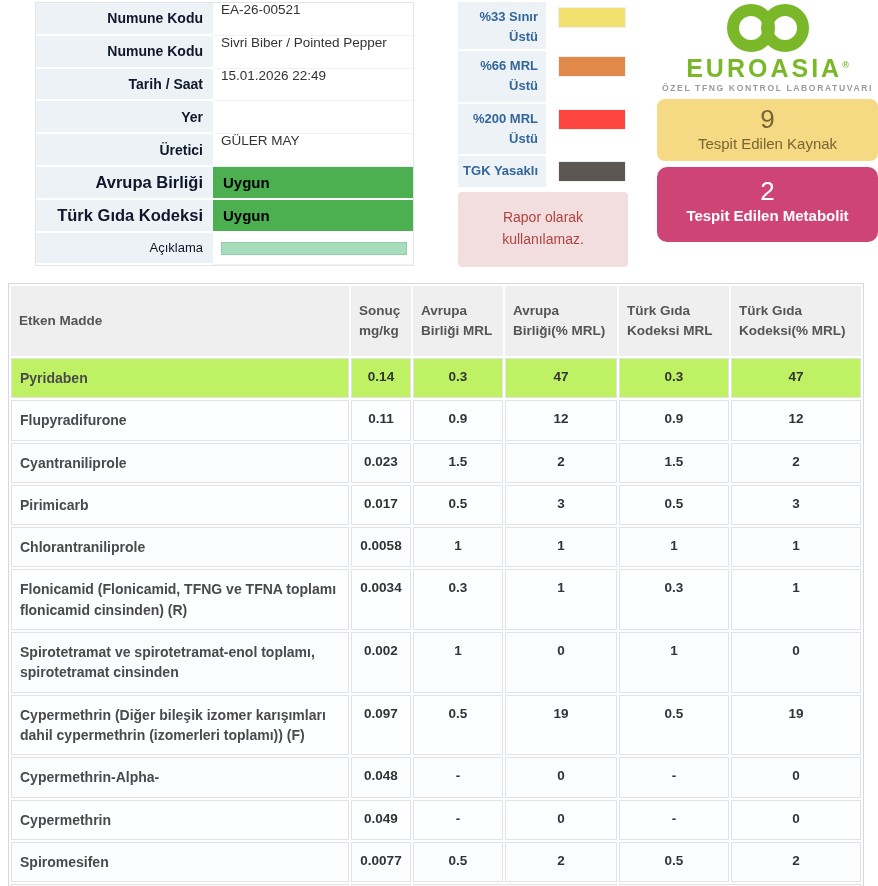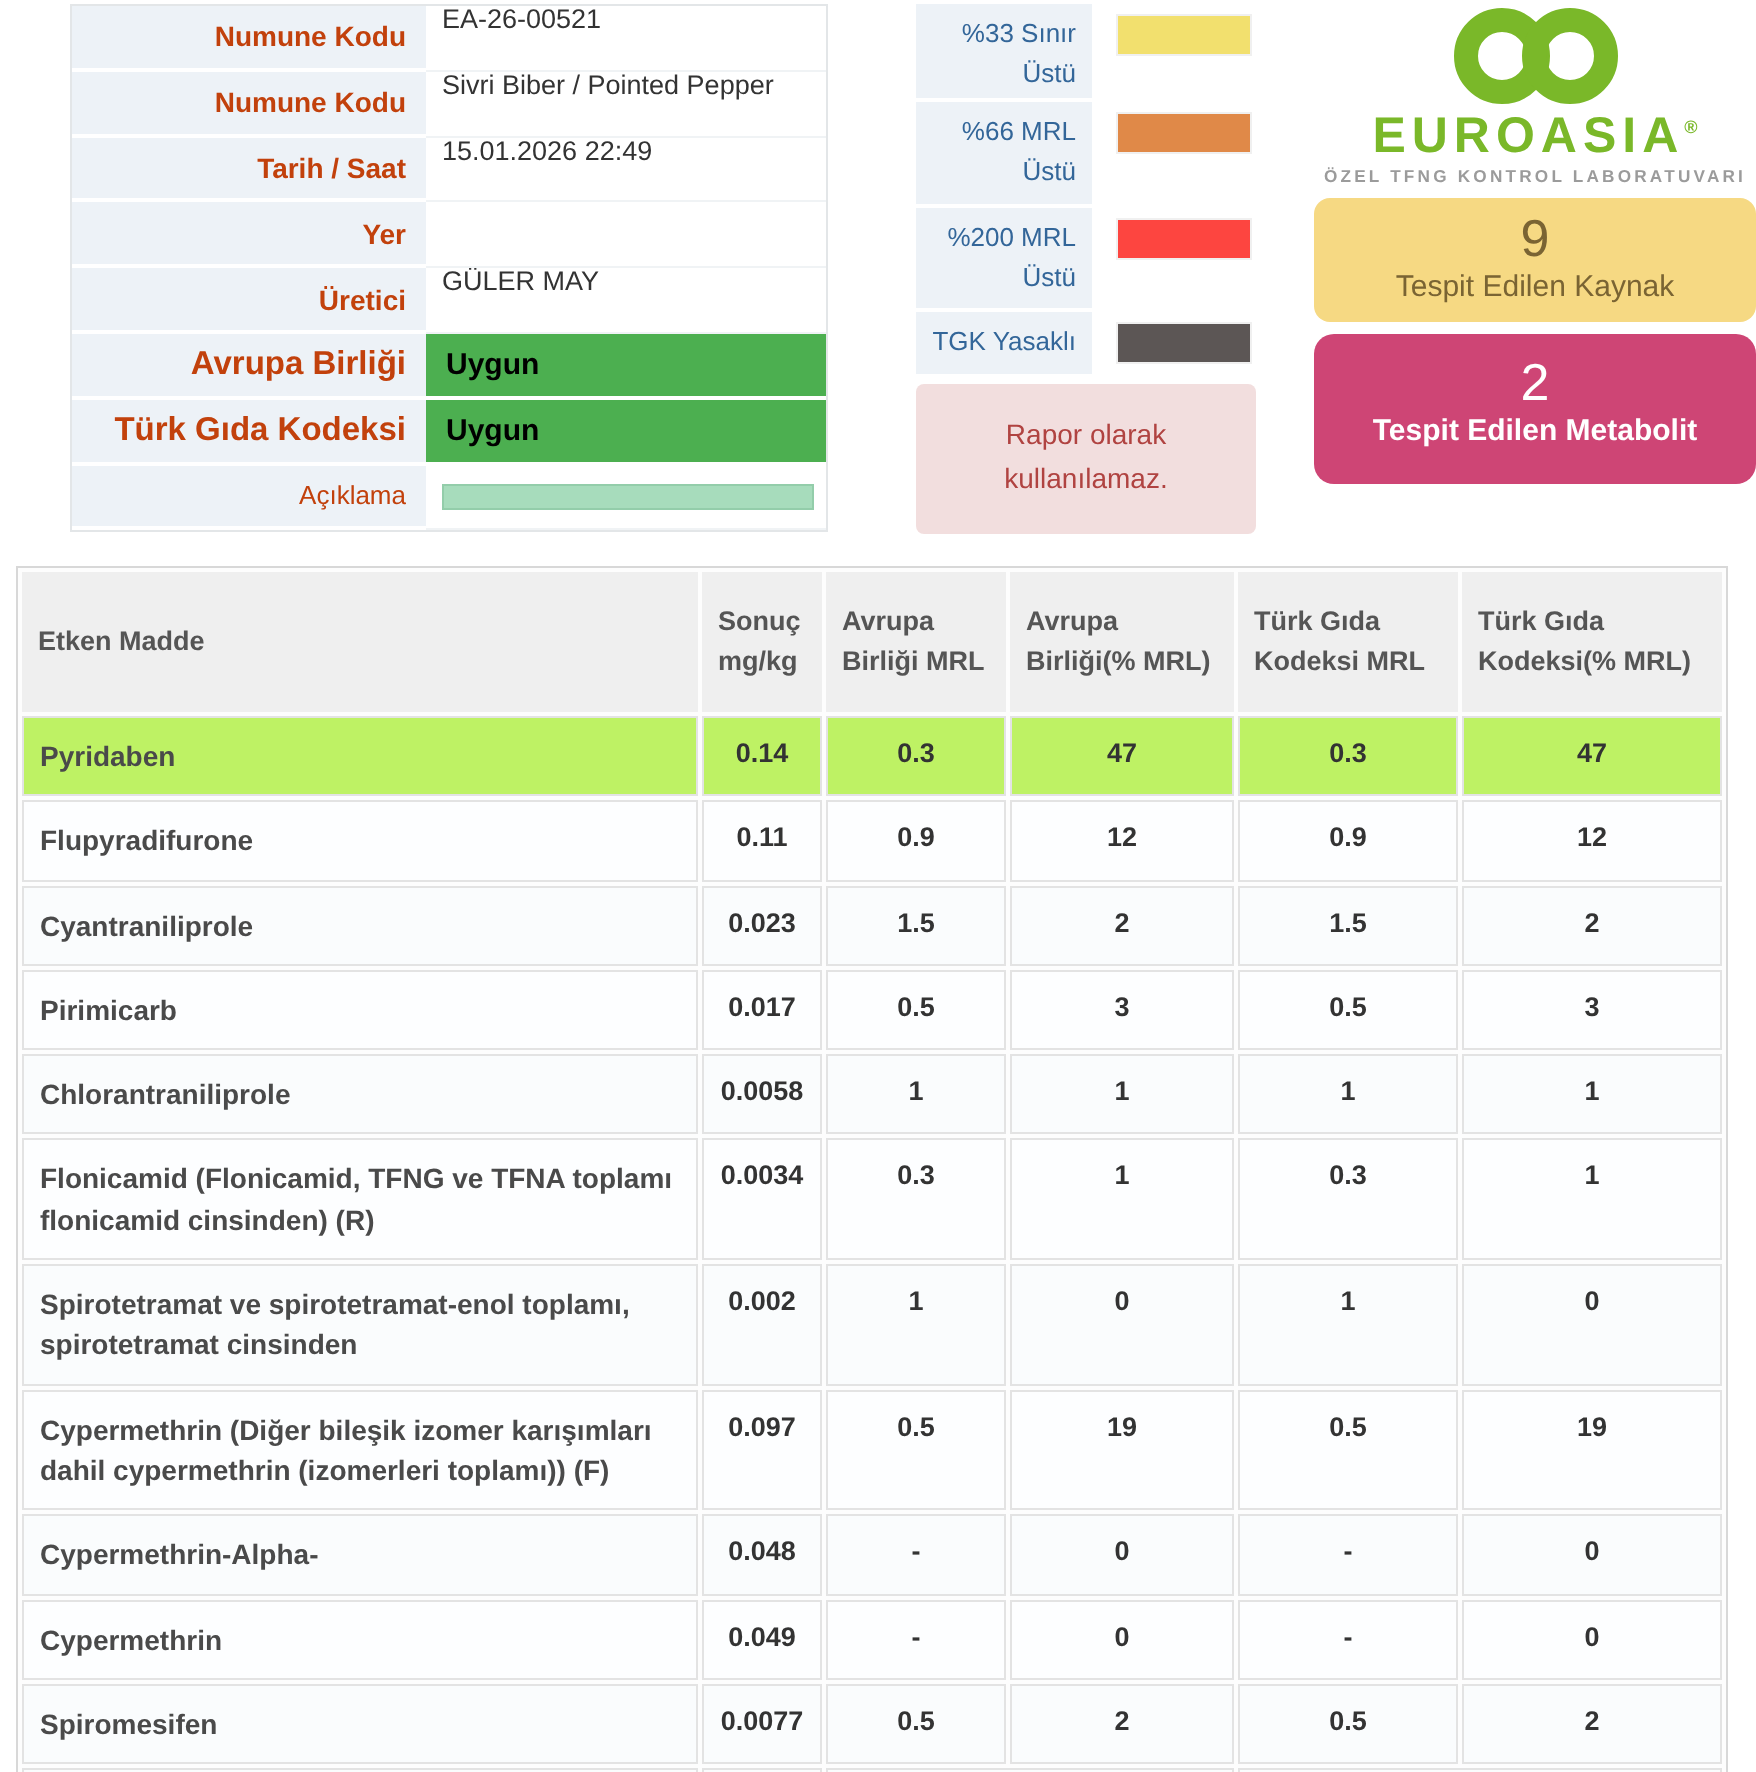--- a/index.html
+++ b/index.html
@@ -10,42 +10,42 @@
     color: #333; overflow: hidden;
   }
 
   
   .info-table {
     position: absolute; left: 35px; top: 2px; width: 379px;
     border: 1px solid #e3e6e8; background: #fff;
   }
   .form-row { display: flex; height: 32.8px; }
   .form-label {
-    flex: 0 0 177px; background: #edf2f7; color: #c2410c;
+    flex: 0 0 177px; background: #edf2f7; color: #0f172a;
     display: flex; align-items: center; justify-content: flex-end;
     padding-right: 10px; font-weight: bold; font-size: 14px;
     border-bottom: 2px solid #ffffff; white-space: nowrap;
   }
   .form-row.type-status .form-label { font-size: 16.5px; }
   .form-row.type-bar .form-label { font-size: 13px; font-weight: normal; }
   .form-value {
     flex: 1 1 auto; background: #ffffff; display: flex; align-items: center;
     padding-left: 8px; font-size: 13.5px; color: #333;
     border-bottom: 1px solid #f0f3f5; white-space: nowrap; overflow: hidden;
   }
   .form-value .uline { border-bottom: 1px solid #9a9a9a; padding-bottom: 18px; }
   .form-row.type-status .form-value {
     background: #4caf50; color: #000000; font-weight: bold; font-size: 15px;
     padding-left: 10px; border-bottom: 2px solid #ffffff;
   }
   .desc-bar { width: 186px; height: 13px; background: #a7dcbc; border: 1px solid #93cdaa; }
 
   
   .legend { position: absolute; left: 458px; top: 2px; width: 170px; }
-  .legend-item { display: flex; }
+  .legend-item { display: flex; font-weight: bold; }
   .legend-item:nth-child(1) { height: 49px; }
   .legend-item:nth-child(2) { height: 53px; }
   .legend-item:nth-child(3) { height: 52px; }
   .legend-item:nth-child(4) { height: 33px; }
   .legend-label {
     flex: 0 0 88px; background: #edf2f7; color: #336699; font-size: 13px;
     text-align: right; padding: 5px 8px 0 4px; line-height: 1.5;
     border-bottom: 2px solid #fff;
   }
   .legend-swatch-cell { flex: 1 1 auto; background: #ffffff; padding: 5px 0 0 12px; }

